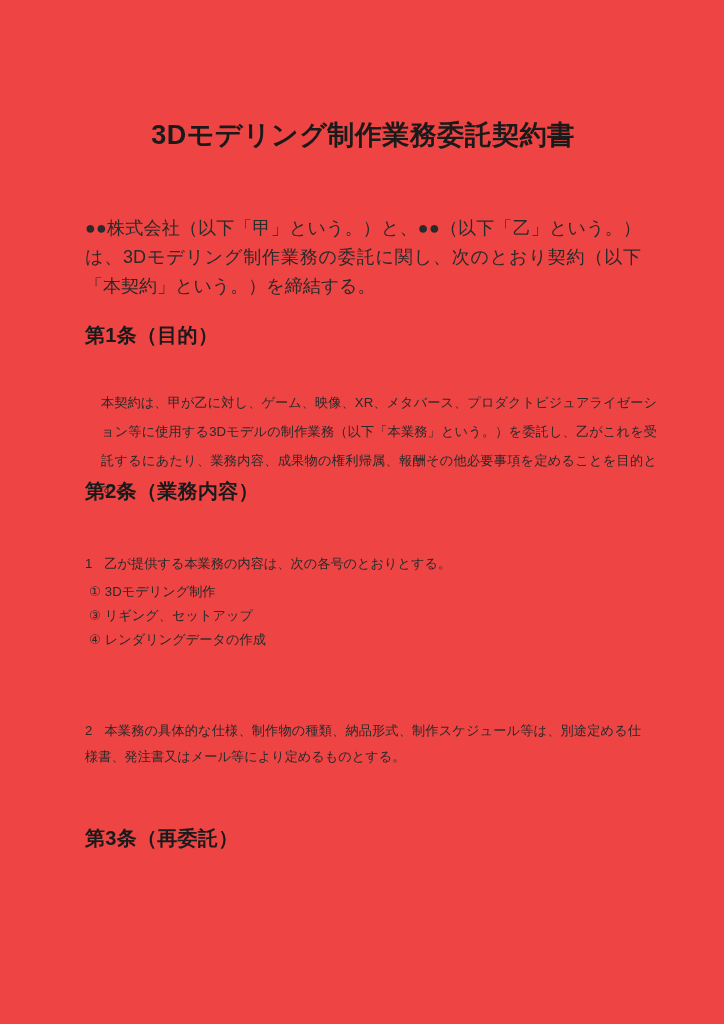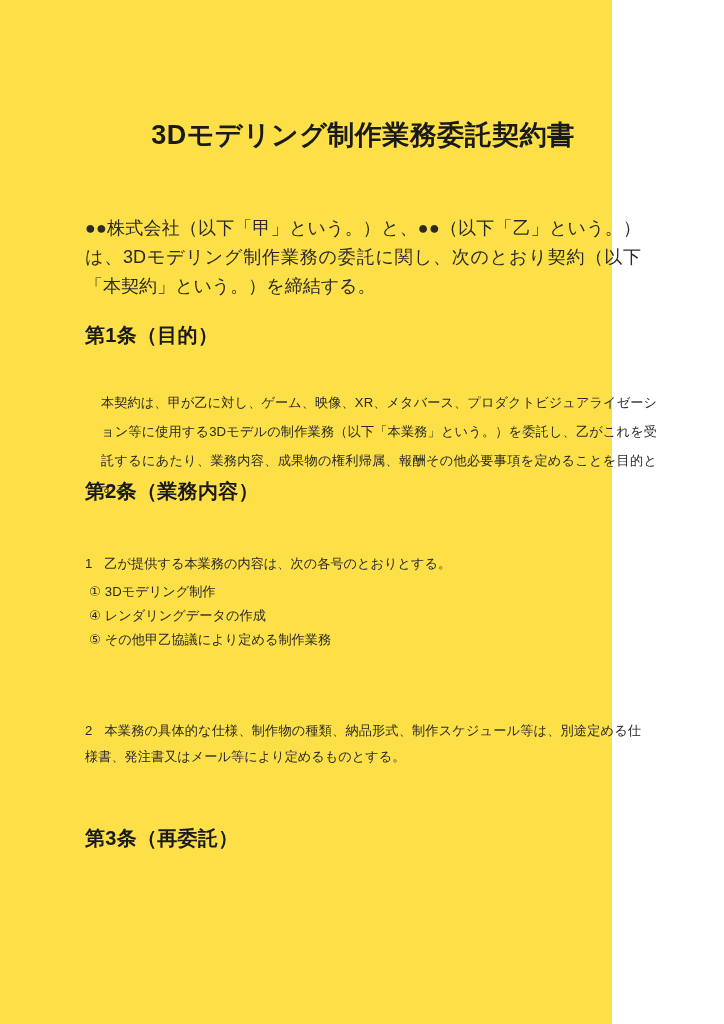--- a/index.html
+++ b/index.html
@@ -12,23 +12,23 @@
     width: 724px;
     height: 1024px;
     overflow: hidden;
     font-family: "Liberation Sans", "DejaVu Sans", sans-serif;
     color: #231f20;
     -webkit-font-smoothing: antialiased;
   }
 
   .page {
     position: relative;
-    width: 612px;
+    width: 724px;
     height: 1024px;
-    background: #fde047;
+    background: #ef4444;
     box-sizing: border-box;
   }
 
   .content {
     position: absolute;
     left: 85px;
     top: 0;
     width: 556px;
   }
 
@@ -153,24 +153,24 @@
 
     <p class="clause-lead">
       <span class="num">1</span><span>乙が提供する本業務の内容は、次の各号のとおりとする。</span>
     </p>
 
     <ul class="item-list">
       <li>
         <span class="marker">①</span><span>3Dモデリング制作</span>
       </li>
       <li>
-        <span class="marker">④</span><span>レンダリングデータの作成</span>
+        <span class="marker">③</span><span>リギング、セットアップ</span>
       </li>
       <li>
-        <span class="marker">⑤</span><span>その他甲乙協議により定める制作業務</span>
+        <span class="marker">④</span><span>レンダリングデータの作成</span>
       </li>
     </ul>
 
     <p class="clause-2">
       <span class="num">2</span><span>本業務の具体的な仕様、制作物の種類、納品形式、制作スケジュール等は、別途定める仕様書、発注書又はメール等により定めるものとする。</span>
     </p>
 
     <h2 class="article-heading heading-art3">第3条（再委託）</h2>
 
   </div>

